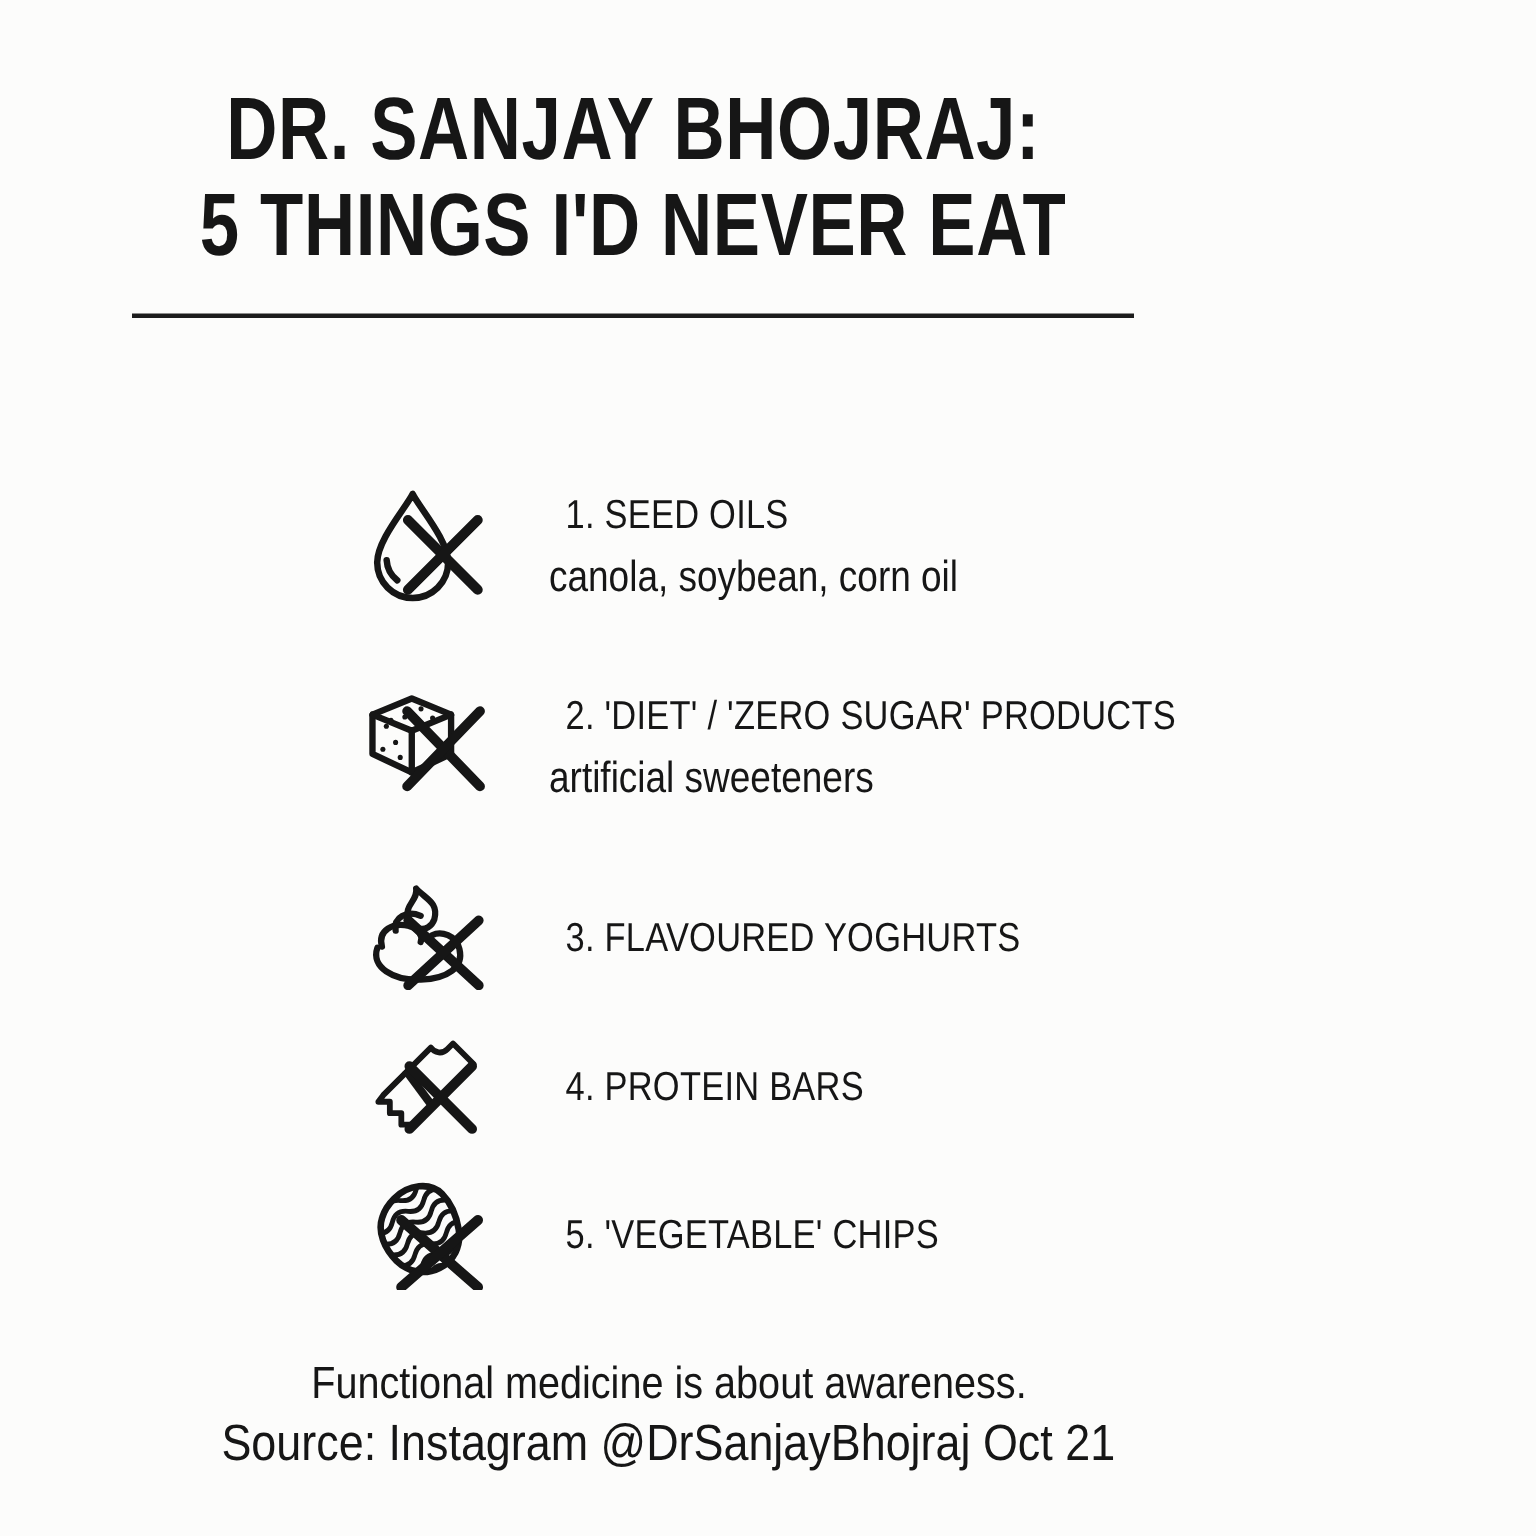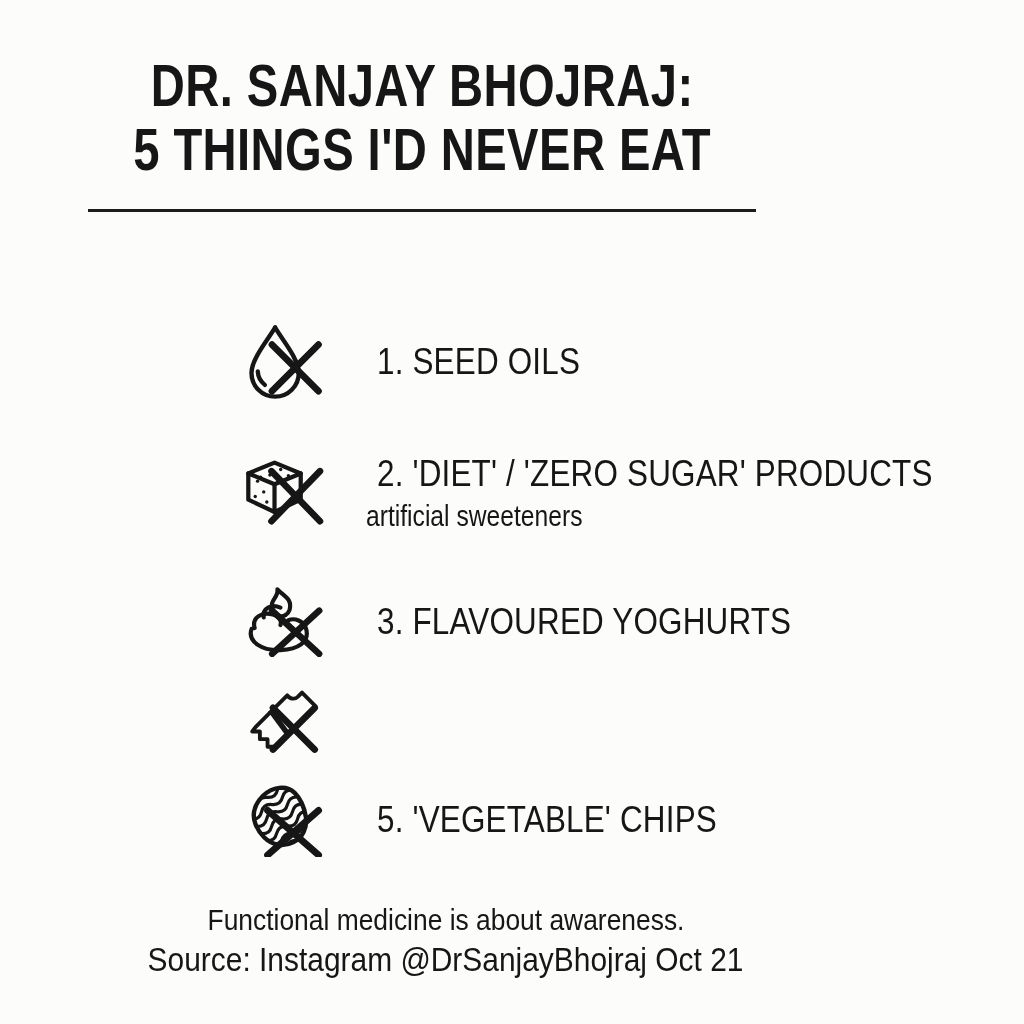--- a/index.html
+++ b/index.html
@@ -41,21 +41,21 @@
   .item-1 { margin-bottom: 53px; }
   .item-2 { margin-bottom: 52px; margin-top: 20px; }
   .item-3 { margin-bottom: 25px; text-align: right; }
   .item-4 { margin-bottom: 23px; }
   .icon-box {
     width: 86px; flex: 0 0 86px;
     display: flex; align-items: center; justify-content: center;
   }
   .item-text { margin-left: 40px; }
   .item-title {
-    font-size: 37px;
+    font-size: 27px;
     font-weight: 400;
     line-height: 40px;
     letter-spacing: 0.2px;
     white-space: nowrap;
     display: block;
     margin-left: 11px;
   }
   .item-title > span, .item-sub > span {
     display: inline-block;
     transform: scaleX(0.85);
@@ -107,20 +107,21 @@
       <div class="icon-box">
         <svg width="82" height="78" viewBox="0 0 104 98">
           <path class="stroke" d="M42 5 C36 17 12 44 12 63 A30 30 0 0 0 72 63 C72 44 48 17 42 5 Z"></path>
           <path class="stroke" d="M20 61 A23 23 0 0 0 29 78"></path>
           <line class="xmark" x1="38" y1="27" x2="97" y2="86"></line>
           <line class="xmark" x1="97" y1="27" x2="38" y2="86"></line>
         </svg>
       </div>
       <div class="item-text">
         <span class="item-title"><span>1. SEED OILS</span></span>
+        <span class="item-sub"><span>canola, soybean, corn oil</span></span>
       </div>
     </div>
 
     <div class="item item-2">
       <div class="icon-box">
         <svg width="82" height="74" viewBox="0 0 106 96">
           <path class="stroke" d="M42 6 L76 20 L76 54 L42 70 L8 54 L8 20 Z"></path>
           <path class="stroke" d="M8 20 L42 34 L76 20"></path>
           <path class="stroke" d="M42 34 L42 70"></path>
           <circle class="dot" cx="20" cy="30" r="2.2"></circle>
@@ -160,20 +161,23 @@
     <div class="item item-4">
       <div class="icon-box">
         <svg width="82" height="78" viewBox="0 0 106 100">
           <g transform="rotate(45 50 48)">
             <path class="barfill" d="M45 4 L70 4 L70 78 L63 85 L56 78 L49 85 L42 78 L35 85 L34 78 L34 20 A9 9 0 0 0 45 11 Z"></path>
             <line x1="32" y1="49" x2="72" y2="55" stroke="#161616" stroke-width="7"></line>
           </g>
           <line class="xmark" x1="40" y1="33" x2="94" y2="87"></line>
           <line class="xmark" x1="94" y1="33" x2="40" y2="87"></line>
         </svg>
+      </div>
+      <div class="item-text">
+        <span class="item-title"><span>4. PROTEIN BARS</span></span>
       </div>
     </div>
 
     <div class="item item-5">
       <div class="icon-box">
         <svg width="83" height="74" viewBox="0 0 104 92">
           <defs>
             <clipPath id="chipclip">
               <path d="M26 16 C38 4 56 2 66 12 C74 20 78 30 80 42 C82 56 76 68 64 74 C52 80 38 78 28 68 C18 58 12 44 16 32 C18 25 21 21 26 16 Z"></path>
             </clipPath>

